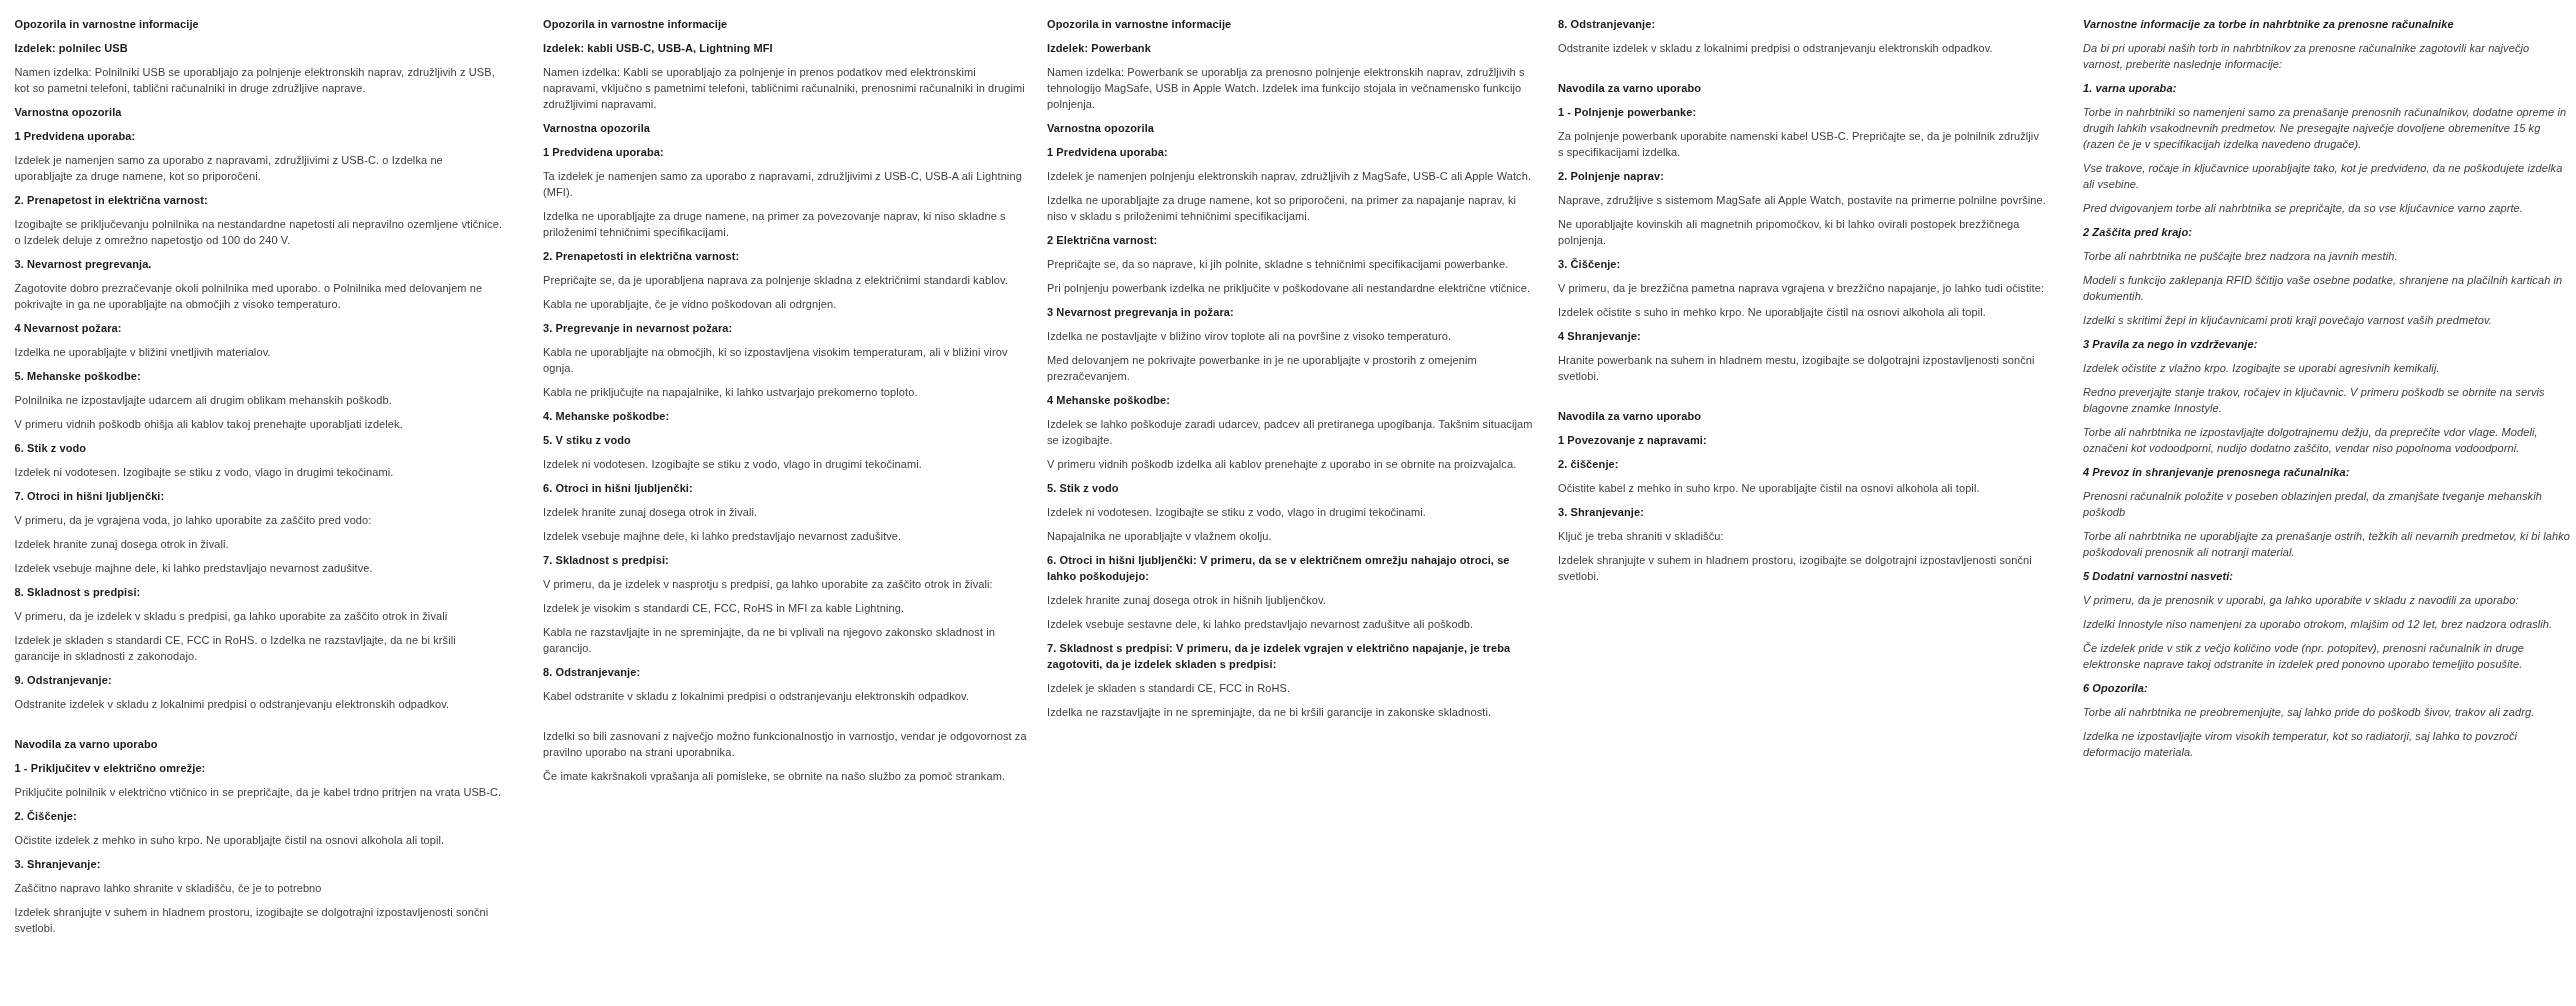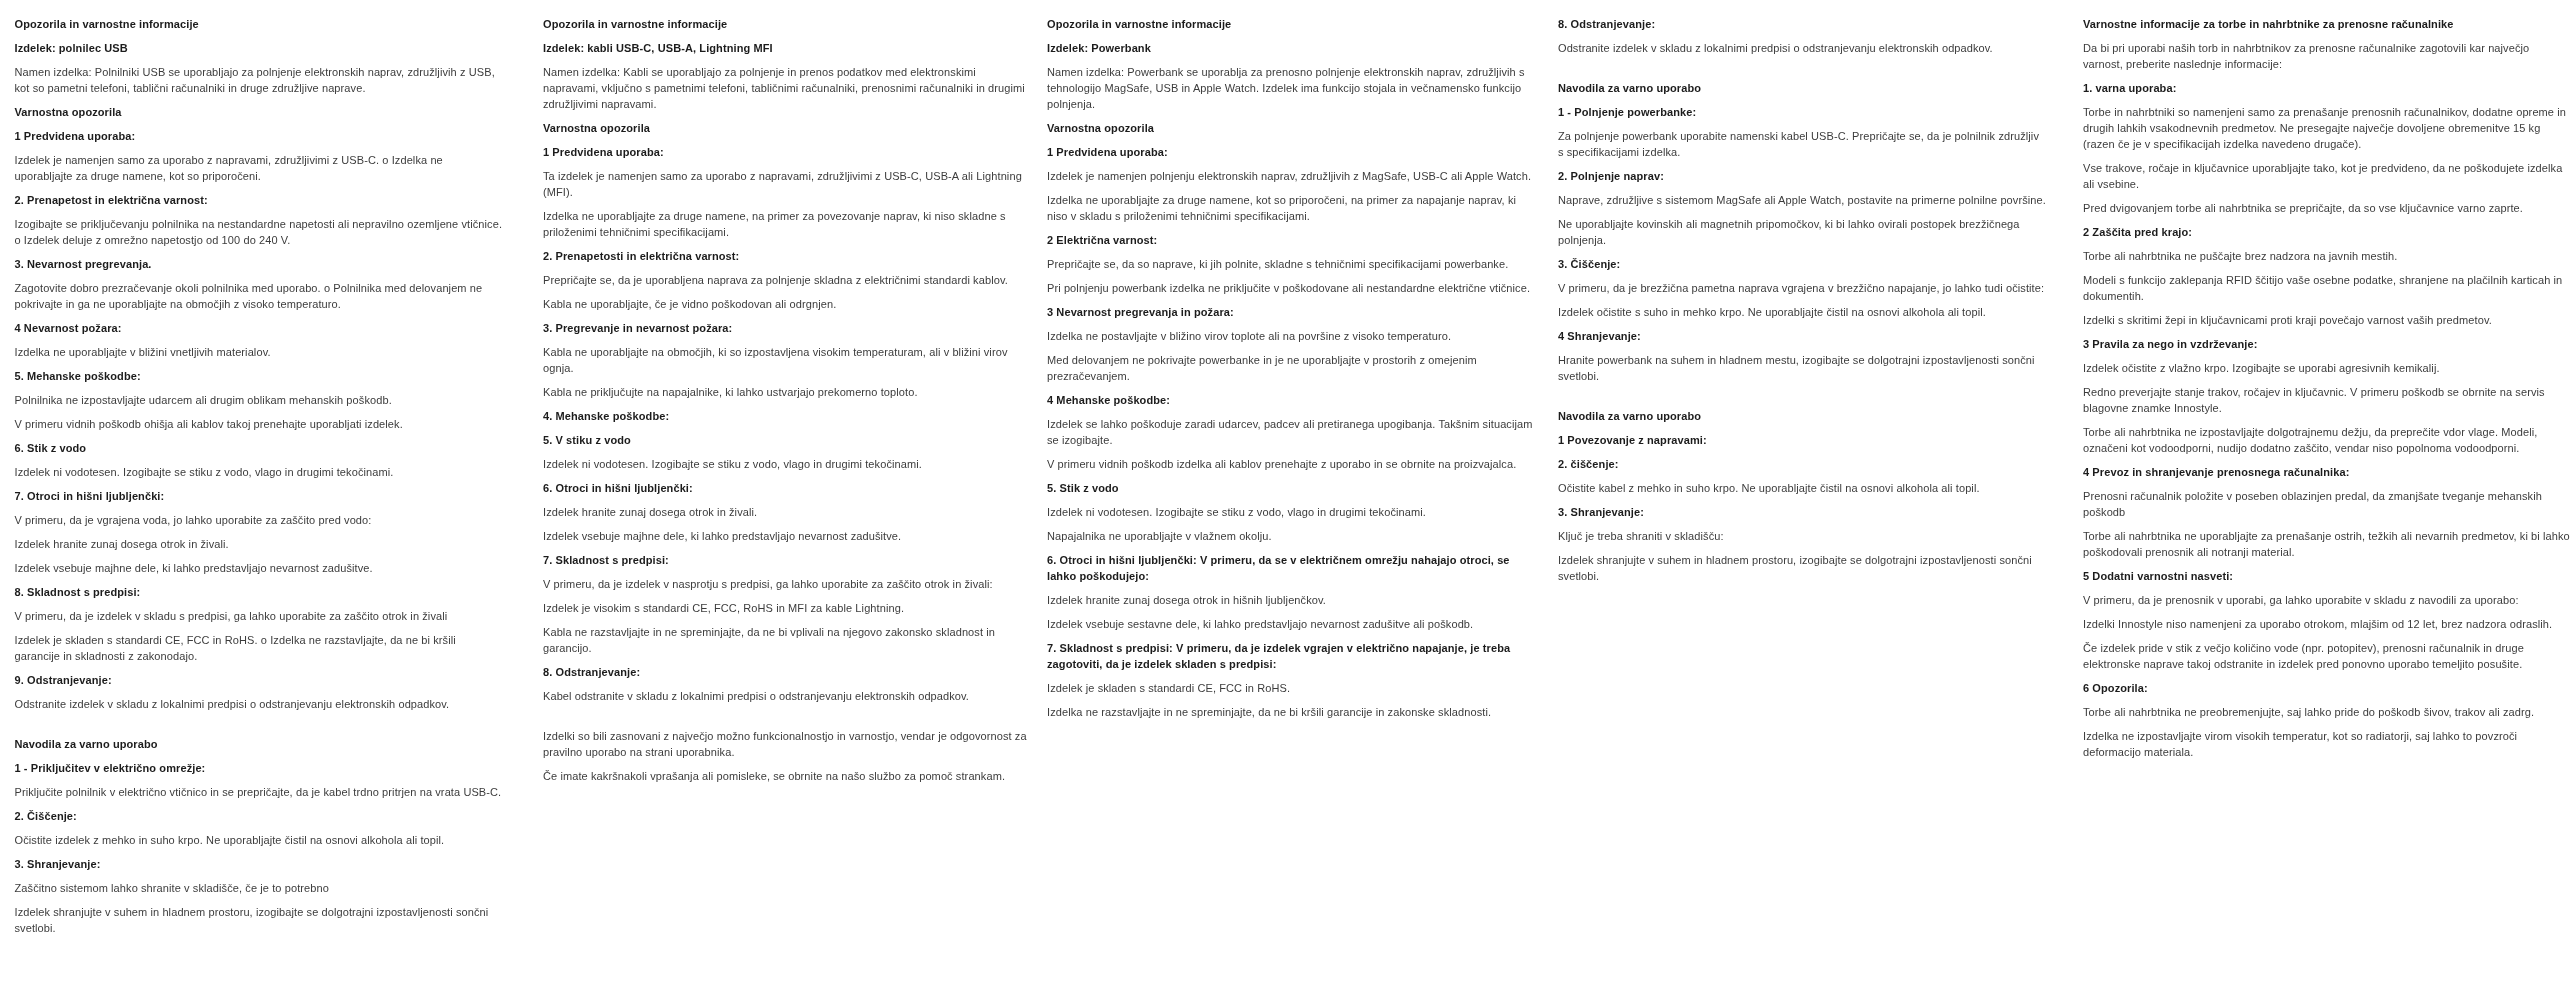--- a/index.html
+++ b/index.html
@@ -28,21 +28,21 @@
     color: #1c1c1c;
     font-weight: 700;
   }
   .col .gap {
     height: 16px;
   }
   .c1 { left: 14.5px; }
   .c2 { left: 543px; }
   .c3 { left: 1047px; }
   .c4 { left: 1558px; }
-  .c5 { left: 2083px; }
+  .c5 { left: 2083px; font-style: italic; }
 </style>
 </head>
 <body>
 
 <div class="page">
   <div class="col c1">
       <p class="blk h">Opozorila in varnostne informacije</p>
       <p class="blk h">Izdelek: polnilec USB</p>
       <p class="blk">Namen izdelka: Polnilniki USB se uporabljajo za polnjenje elektronskih naprav, združljivih z USB, kot so pametni telefoni, tablični računalniki in druge združljive naprave.</p>
       <p class="blk h">Varnostna opozorila</p>
@@ -68,21 +68,21 @@
       <p class="blk">Izdelek je skladen s standardi CE, FCC in RoHS. o Izdelka ne razstavljajte, da ne bi kršili garancije in skladnosti z zakonodajo.</p>
       <p class="blk h">9. Odstranjevanje:</p>
       <p class="blk">Odstranite izdelek v skladu z lokalnimi predpisi o odstranjevanju elektronskih odpadkov.</p>
       <div class="gap"></div>
       <p class="blk h">Navodila za varno uporabo</p>
       <p class="blk h">1 - Priključitev v električno omrežje:</p>
       <p class="blk">Priključite polnilnik v električno vtičnico in se prepričajte, da je kabel trdno pritrjen na vrata USB-C.</p>
       <p class="blk h">2. Čiščenje:</p>
       <p class="blk">Očistite izdelek z mehko in suho krpo. Ne uporabljajte čistil na osnovi alkohola ali topil.</p>
       <p class="blk h">3. Shranjevanje:</p>
-      <p class="blk">Zaščitno sistemom lahko shranite v skladišče, če je to potrebno</p>
+      <p class="blk">Zaščitno napravo lahko shranite v skladišču, če je to potrebno</p>
       <p class="blk">Izdelek shranjujte v suhem in hladnem prostoru, izogibajte se dolgotrajni izpostavljenosti sončni svetlobi.</p>
     </div>
   <div class="col c2">
       <p class="blk h">Opozorila in varnostne informacije</p>
       <p class="blk h">Izdelek: kabli USB-C, USB-A, Lightning MFI</p>
       <p class="blk">Namen izdelka: Kabli se uporabljajo za polnjenje in prenos podatkov med elektronskimi napravami, vključno s pametnimi telefoni, tabličnimi računalniki, prenosnimi računalniki in drugimi združljivimi napravami.</p>
       <p class="blk h">Varnostna opozorila</p>
       <p class="blk h">1 Predvidena uporaba:</p>
       <p class="blk">Ta izdelek je namenjen samo za uporabo z napravami, združljivimi z USB-C, USB-A ali Lightning (MFI).</p>
       <p class="blk">Izdelka ne uporabljajte za druge namene, na primer za povezovanje naprav, ki niso skladne s priloženimi tehničnimi specifikacijami.</p>

